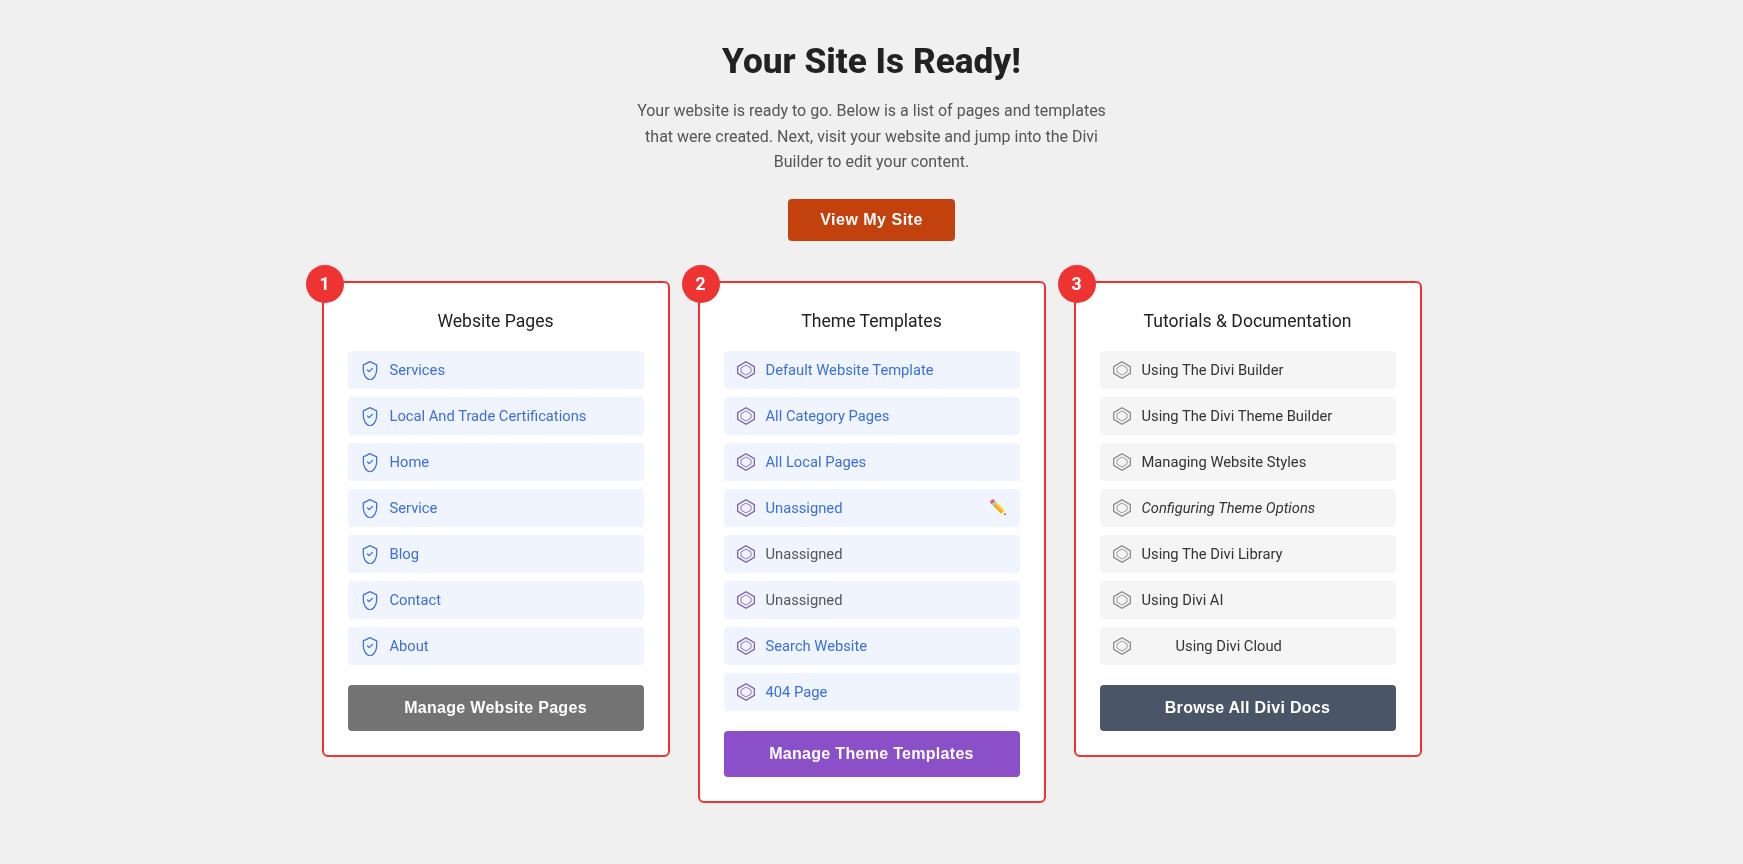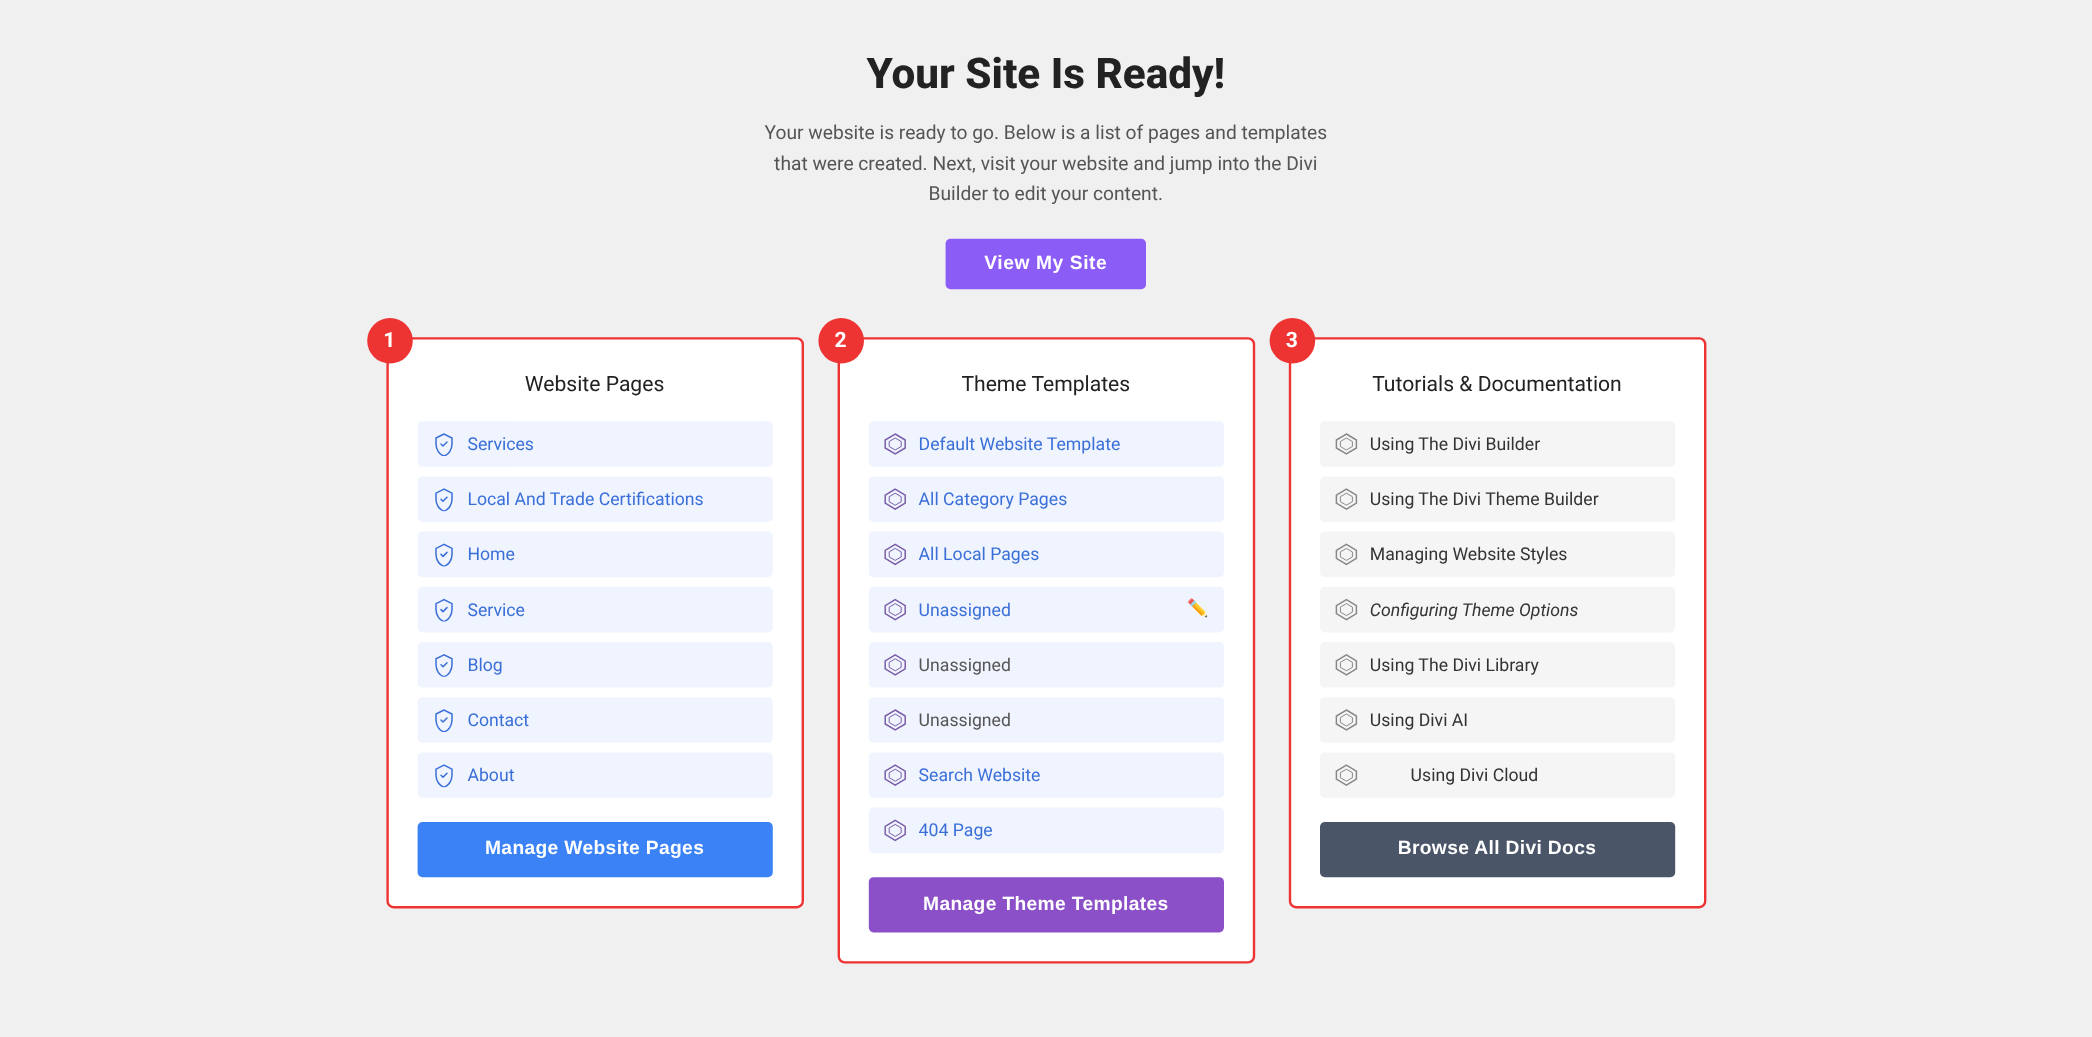--- a/index.html
+++ b/index.html
@@ -24,21 +24,21 @@
       margin-bottom: 16px;
     }
     .header p {
       color: #555;
       font-size: 1rem;
       line-height: 1.6;
       max-width: 480px;
       margin: 0 auto 24px;
     }
     .view-site-btn {
-      background: #8b5cf6;
+      background: #c2410c;
       color: #fff;
       border: none;
       padding: 12px 32px;
       font-size: 1rem;
       font-weight: 600;
       border-radius: 4px;
       cursor: pointer;
       letter-spacing: 0.5px;
     }
 
@@ -118,21 +118,21 @@
       width: 100%;
       padding: 14px;
       text-align: center;
       font-size: 1rem;
       font-weight: 700;
       border: none;
       border-radius: 4px;
       cursor: pointer;
       letter-spacing: 0.3px;
     }
-    .btn-blue { background: #3b82f6; color: #fff; }
+    .btn-blue { background: #737373; color: #fff; }
     .btn-purple { background: #8b4fc7; color: #fff; }
     .btn-dark { background: #4a5568; color: #fff; }
 
     
     .tut-list li {
       background: #f5f5f5;
     }
     .tut-list li a {
       color: #333;
       font-size: 0.92rem;

